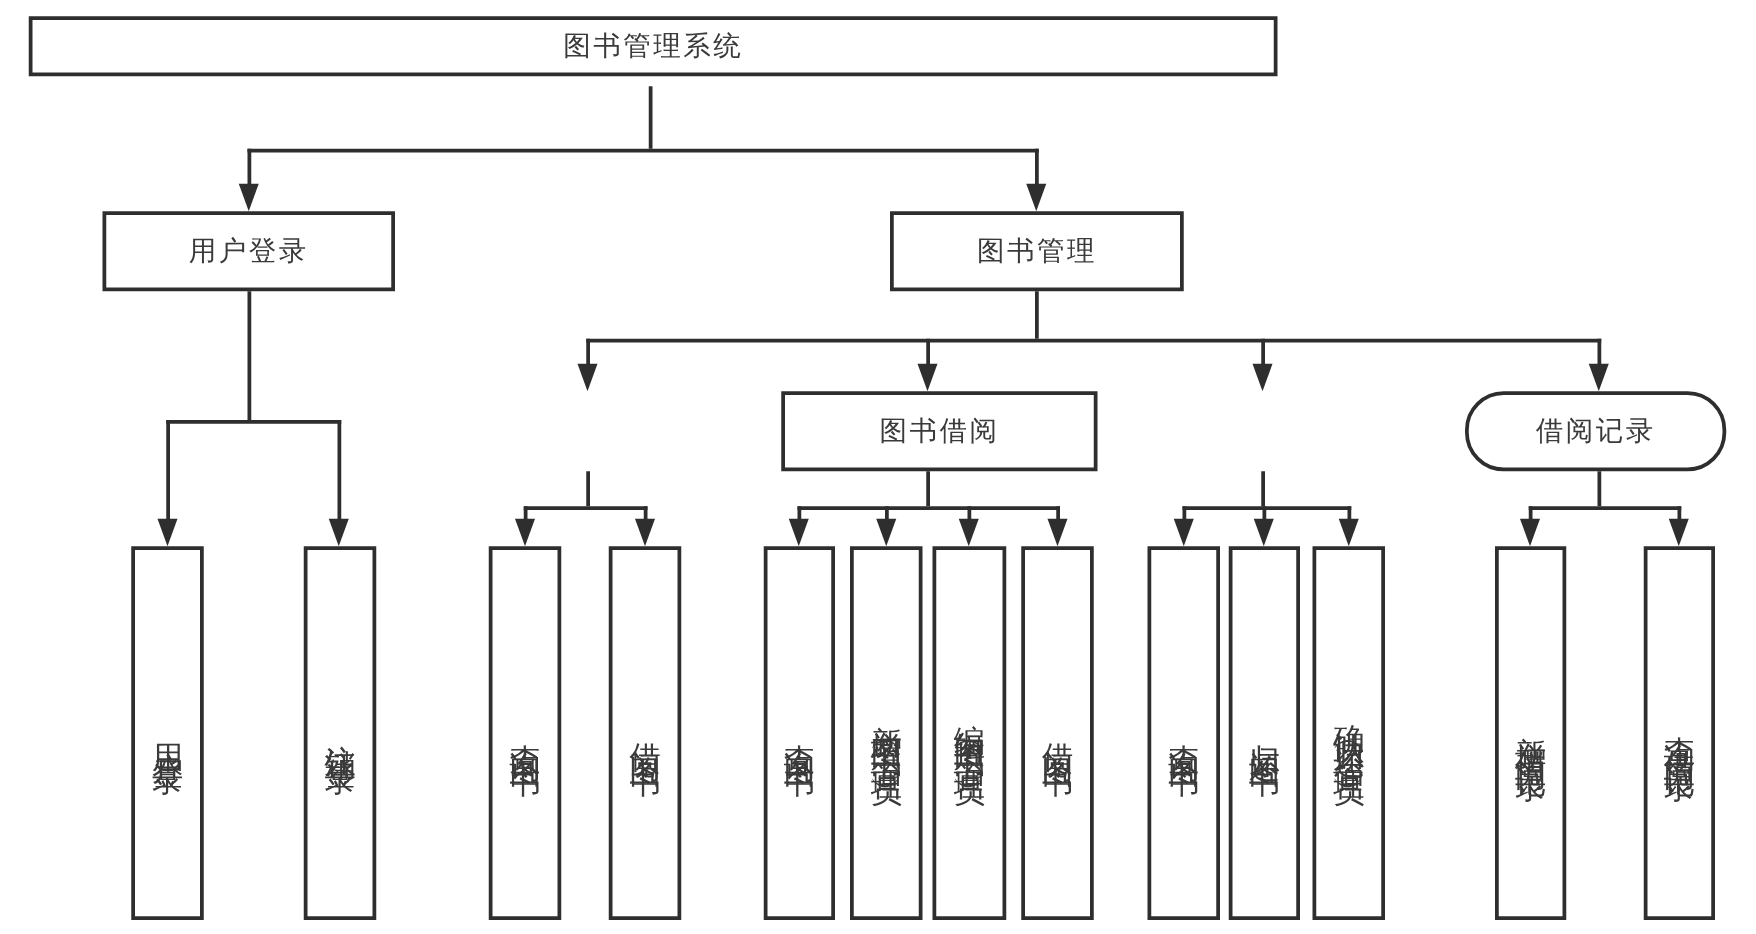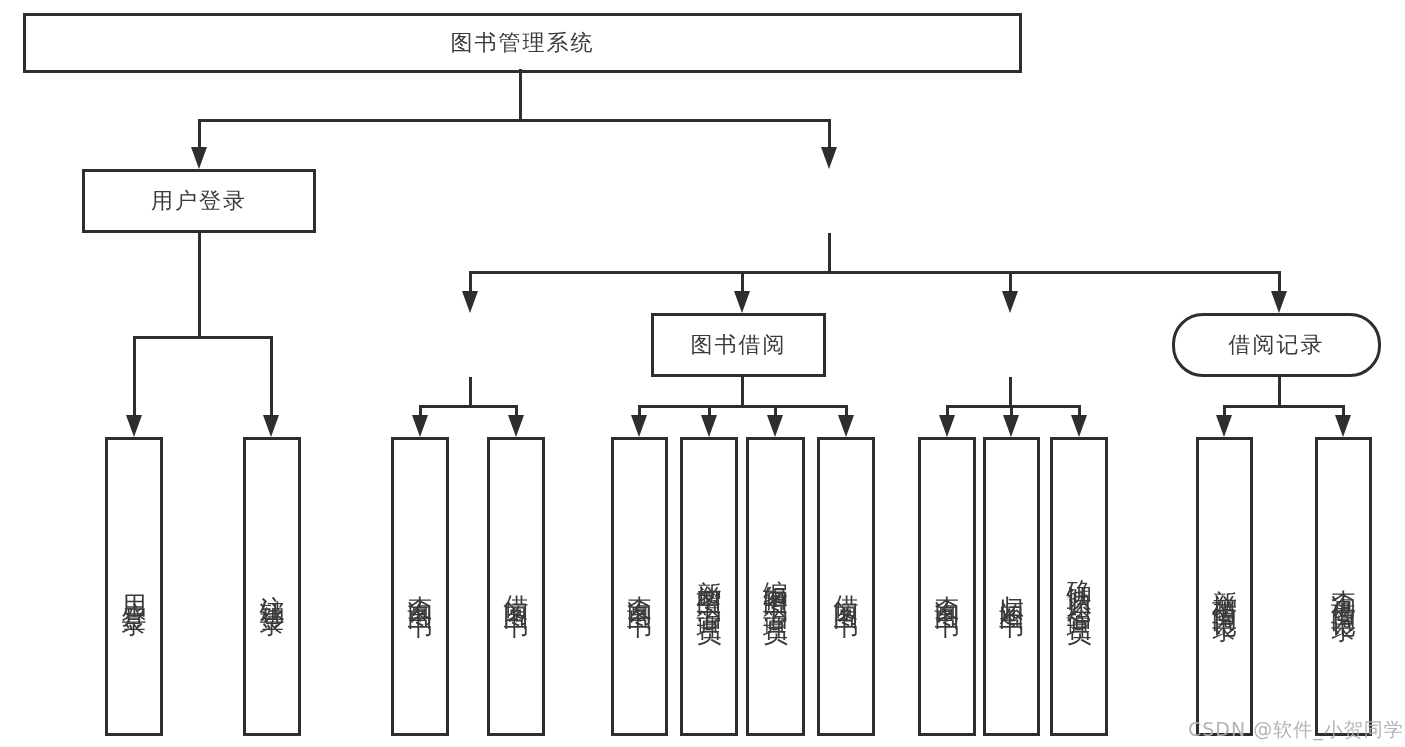--- a/index.html
+++ b/index.html
@@ -47,27 +47,28 @@
     letter-spacing:1px;
     z-index:6;
     white-space:nowrap;
   }
 </style>
 </head>
 <body>
 
 <div class="canvas">
 
-  <div class="node" style="left:23px;top:13px;width:999px;height:60px;">图书管理系统</div>
+  <div class="node" style="left:23px;top:13px;width:999px;height:48px;">图书管理系统</div>
 
   <div class="node" style="left:82px;top:169px;width:234px;height:64px;">用户登录</div>
 
+  <div class="node" style="left:712px;top:169px;width:235px;height:64px;">图书管理</div>
 
 
-  <div class="node" style="left:651px;top:313px;width:175px;height:64px;">图书借阅</div>
+  <div class="node" style="left:625px;top:313px;width:253px;height:64px;">图书借阅</div>
 
 
   <div class="node" style="left:1172px;top:313px;width:209px;height:64px;border-radius:31px;">借阅记录</div>
 
   <div class="node vnode" style="left:105px;top:437px;width:58px;height:299px;">用户登录</div>
 
   <div class="node vnode" style="left:243px;top:437px;width:58px;height:299px;">注销登录</div>
 
   <div class="node vnode" style="left:391px;top:437px;width:58px;height:299px;">查询图书</div>
 
@@ -143,15 +144,14 @@
   <div class="arw" style="left:1003px;top:415px;"></div>
   <div class="arw" style="left:1071px;top:415px;"></div>
 
   <div class="v" style="left:1278px;top:377px;height:28px;"></div>
   <div class="h" style="left:1223px;top:405px;width:122px;"></div>
   <div class="v" style="left:1223px;top:405px;height:15px;"></div>
   <div class="v" style="left:1342px;top:405px;height:15px;"></div>
   <div class="arw" style="left:1216px;top:415px;"></div>
   <div class="arw" style="left:1335px;top:415px;"></div>
 
-  <div class="watermark">CSDN @软件_小贺同学</div>
 
 </div>
 
 </body></html>

